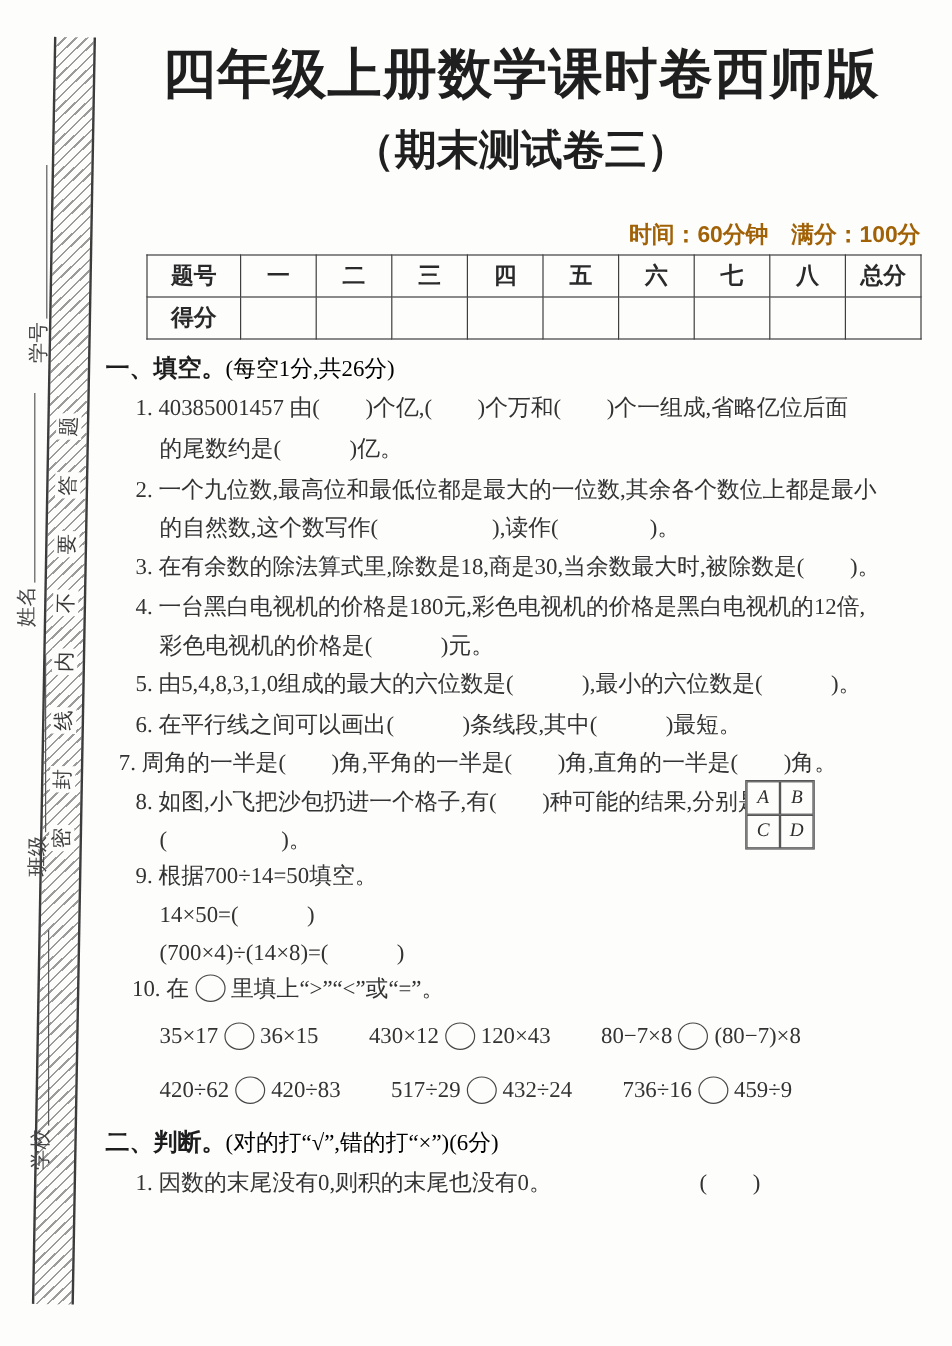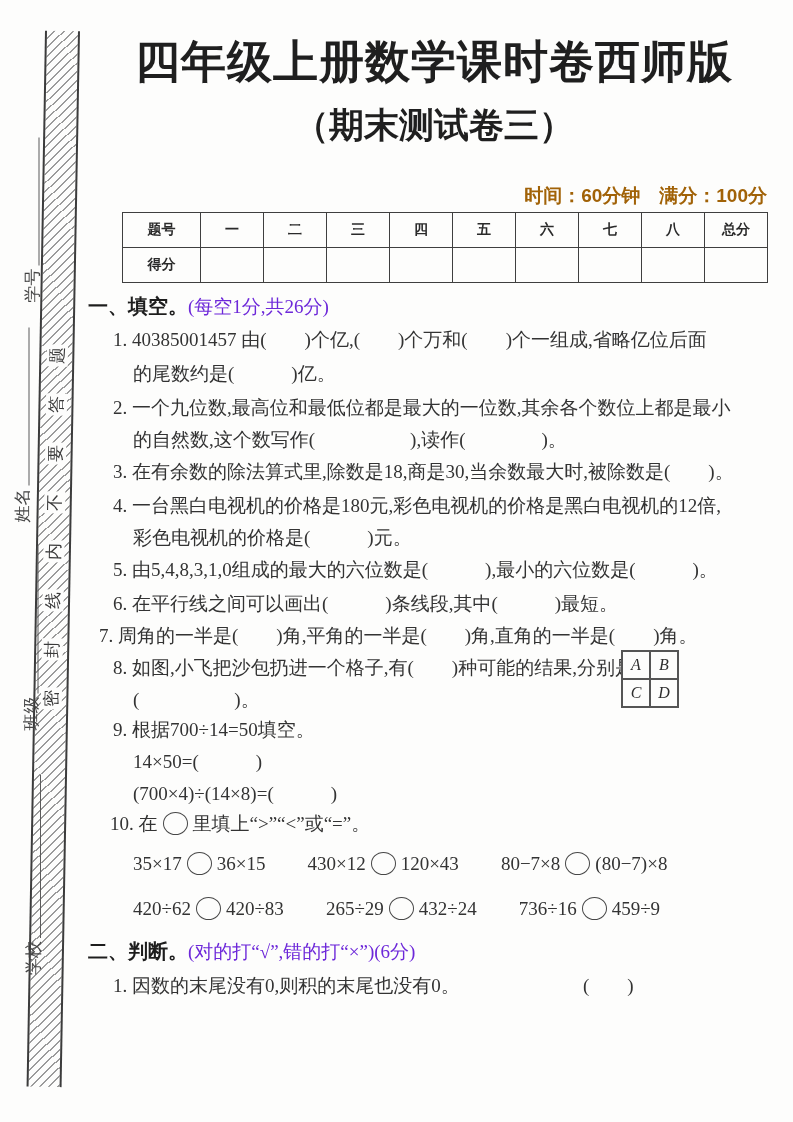--- a/index.html
+++ b/index.html
@@ -52,30 +52,30 @@
     font-weight:700; font-size:19px; color:#a16207;
   }
   
   .score-table {
     position:absolute; top:212px; left:122px; width:646px;
     border-collapse:collapse; table-layout:fixed;
   }
   .score-table td {
     border:1.6px solid #3f3f3f; height:35px; text-align:center;
     font-family:Liberation Serif, serif;
-    font-size:14px; font-weight:600; color:#2a2a2a; padding:0;
+    font-size:19px; font-weight:600; color:#2a2a2a; padding:0;
   }
   .score-table td.lab { width:78px; }
   
   .sec-head { position:absolute; font-size:20px; white-space:nowrap; }
   .sec-head .b {
     font-family:"Liberation Sans","DejaVu Sans",sans-serif;
     font-weight:800; color:#1d1d1d;
   }
-  .sec-head .n { font-size:19px; color:#6d28d9; }
+  .sec-head .n { font-size:19px; color:#000000; }
   .q { position:absolute; font-size:19px; white-space:nowrap; color:#333; }
   .cmp-circle {
     display:inline-block; width:25px; height:23px;
     border:1.7px solid #474747; border-radius:50%;
     vertical-align:-5px; margin:0 5px; background:#fdfdfc;
   }
   .cmp-row { position:absolute; display:flex; gap:42px; font-size:19px; color:#333; }
   .cmp-group { display:flex; align-items:center; white-space:nowrap; }
   .abcd {
     position:absolute; left:621px; top:650px; width:58px; height:58px;
@@ -210,21 +210,21 @@
   </span>
 </div>
 
 <div class="cmp-row" style="left:133px; top:897px;">
   <span class="cmp-group">
     <span>420÷62</span>
     <span class="cmp-circle"></span>
     <span>420÷83</span>
   </span>
   <span class="cmp-group">
-    <span>265÷29</span>
+    <span>517÷29</span>
     <span class="cmp-circle"></span>
     <span>432÷24</span>
   </span>
   <span class="cmp-group">
     <span>736÷16</span>
     <span class="cmp-circle"></span>
     <span>459÷9</span>
   </span>
 </div>
 

